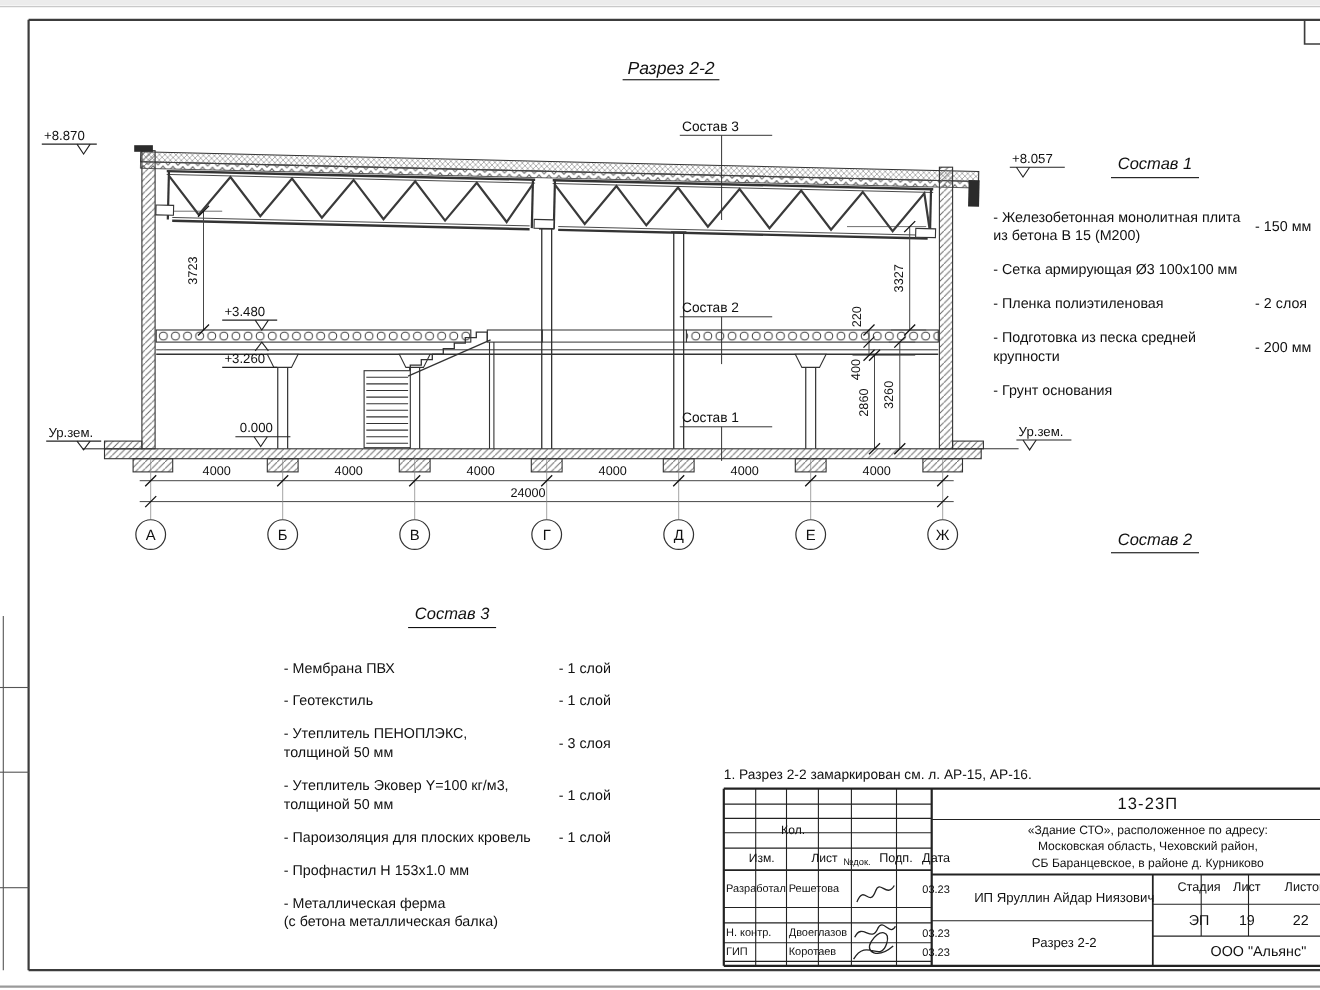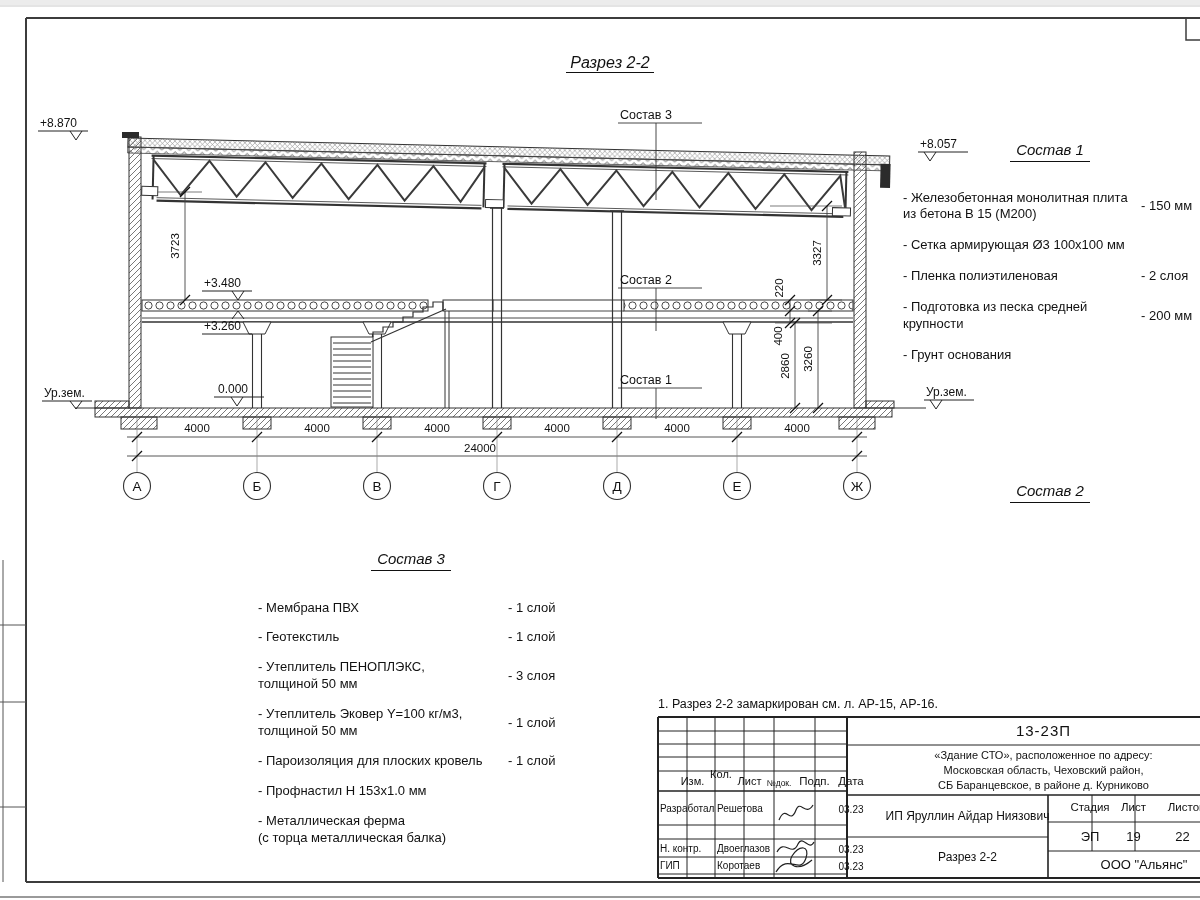--- a/index.html
+++ b/index.html
@@ -371,35 +371,35 @@
         <div class="ci">
           <div class="n pre">- Пароизоляция для плоских кровель</div>
           <div class="v">- 1 слой</div>
         </div>
         <div class="ci">
           <div class="n pre">- Профнастил Н 153х1.0 мм</div>
           <div class="v"></div>
         </div>
         <div class="ci">
           <div class="n pre">- Металлическая ферма
-(с торца металлическая балка)</div>
+(с бетона металлическая балка)</div>
           <div class="v"></div>
         </div>
       </div>
   </div>
 
   <div class="abs note" style="left:658px;top:697px;width:430px">1. Разрез 2-2 замаркирован см. л. АР-15, АР-16.</div>
 
   <div class="tbt c" style="left:847px;top:722px;width:353px;font-size:15px;letter-spacing:1px">13-23П</div>
   <div class="tbt c pre" style="left:847px;top:748px;width:353px;font-size:11px;line-height:1.35">«Здание СТО», расположенное по адресу:
 Московская область, Чеховский район,
 СБ Баранцевское, в районе д. Курниково</div>
 
   <div class="tbt c" style="left:658px;top:775px;width:29px;font-size:11px">Изм.</div>
-  <div class="tbt c" style="left:687px;top:768px;width:28px;font-size:11px">Кол.</div>
+  <div class="tbt c" style="left:687px;top:749px;width:28px;font-size:11px">Кол.</div>
   <div class="tbt c" style="left:715px;top:775px;width:29px;font-size:11px">Лист</div>
   <div class="tbt c" style="left:744px;top:778px;width:30px;font-size:8.5px">№док.</div>
   <div class="tbt c" style="left:774px;top:775px;width:41px;font-size:11.5px">Подп.</div>
   <div class="tbt c" style="left:815px;top:775px;width:32px;font-size:11.5px">Дата</div>
 
   <div class="tbt" style="left:660px;top:803px;width:56px;font-size:10px">Разработал</div>
   <div class="tbt" style="left:717px;top:803px;width:76px;font-size:10px">Решетова</div>
   <div class="tbt c" style="left:815px;top:804px;width:32px;font-size:10px">03.23</div>
 
   <div class="tbt" style="left:660px;top:843px;width:79px;font-size:10px">Н. контр.</div>

